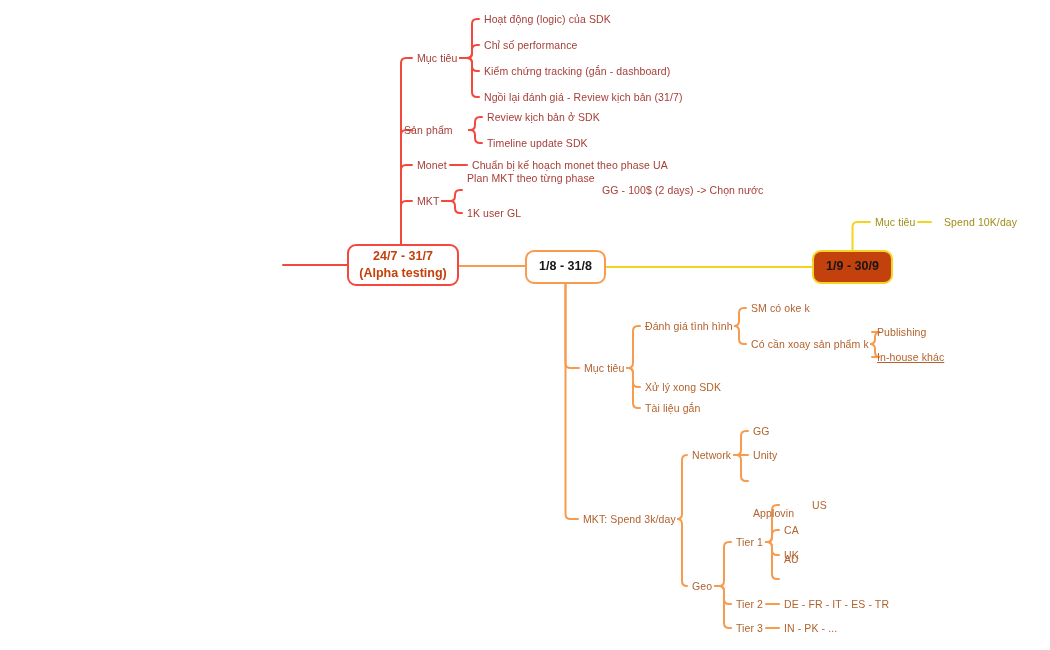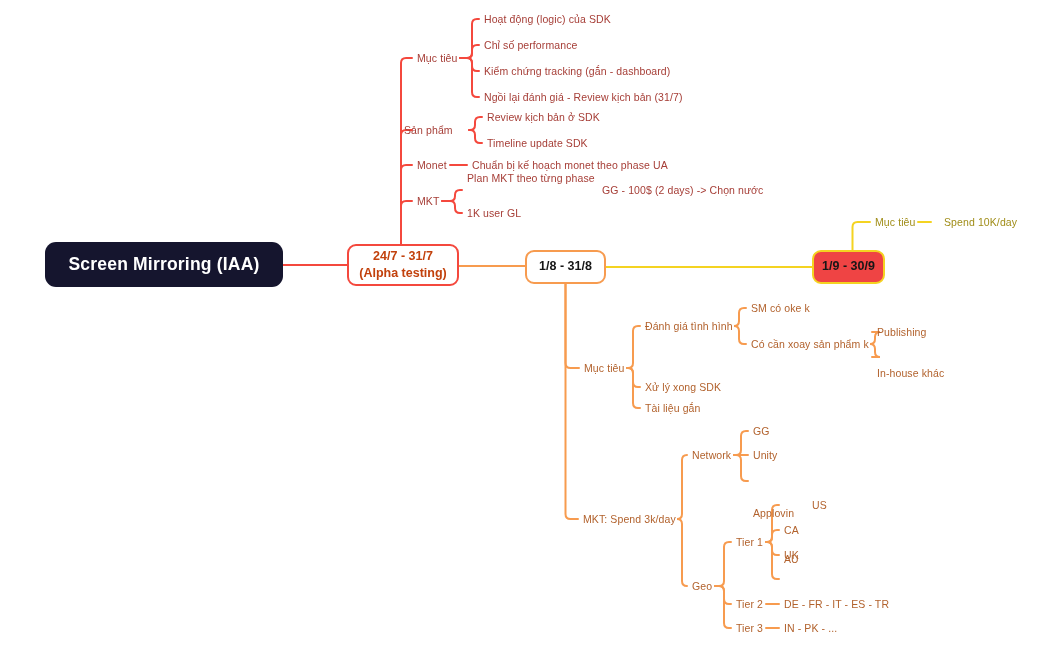--- a/index.html
+++ b/index.html
@@ -65,23 +65,20 @@
       <path d="M 766 542 L 767 542 Q 772 542 772 547 L 772 550 Q 772 555 777 555 L 779 555" stroke="#f79b4f" stroke-width="2" fill="none" stroke-linecap="round"></path>
       <path d="M 766 542 L 767 542 Q 772 542 772 547 L 772 574 Q 772 579 777 579 L 779 579" stroke="#f79b4f" stroke-width="2" fill="none" stroke-linecap="round"></path>
       <path d="M 715 586 L 719 586 Q 724 586 724 591 L 724 599 Q 724 604 729 604 L 731 604" stroke="#f79b4f" stroke-width="2" fill="none" stroke-linecap="round"></path>
       <path d="M 766 604 L 779 604" stroke="#f79b4f" stroke-width="2" fill="none" stroke-linecap="round"></path>
       <path d="M 715 586 L 719 586 Q 724 586 724 591 L 724 623 Q 724 628 729 628 L 731 628" stroke="#f79b4f" stroke-width="2" fill="none" stroke-linecap="round"></path>
       <path d="M 766 628 L 779 628" stroke="#f79b4f" stroke-width="2" fill="none" stroke-linecap="round"></path>
       <path d="M 606 267 L 812 267" stroke="#f4d321" stroke-width="2" fill="none" stroke-linecap="round"></path>
       <path d="M 852.5 250 L 852.5 227 Q 852.5 222 857.5 222 L 870 222" stroke="#f4d321" stroke-width="2" fill="none" stroke-linecap="round"></path>
       <path d="M 918 222 L 931 222" stroke="#f4d321" stroke-width="2" fill="none" stroke-linecap="round"></path>
     </svg>
-  <div class="root-box" id="root-box" style="left: 45px; top: 242px; width: 238px; height: 45px; background: rgb(21, 21, 46); color: rgb(255, 255, 255);">
-    <span>Screen Mirroring (IAA)</span>
-  </div>
   <div id="nodes">
       <div class="phase-box" style="left: 347px; top: 244px; width: 112px; height: 42px; border-color: rgb(244, 72, 61); background: rgb(255, 255, 255); color: #c2410c;">
         <span>24/7 - 31/7</span>
         <span>(Alpha testing)</span>
       </div>
       <div class="map-label" style="left: 417px; top: 58px; color: rgb(166, 62, 55);">Mục tiêu</div>
       <div class="map-label" style="left: 484px; top: 19px; color: rgb(166, 62, 55);">Hoạt động (logic) của SDK</div>
       <div class="map-label" style="left: 484px; top: 45px; color: rgb(166, 62, 55);">Chỉ số performance</div>
       <div class="map-label" style="left: 484px; top: 71px; color: rgb(166, 62, 55);">Kiểm chứng tracking (gắn - dashboard)</div>
       <div class="map-label" style="left: 484px; top: 97px; color: rgb(166, 62, 55);">Ngồi lại đánh giá - Review kịch bản (31/7)</div>
@@ -95,37 +92,37 @@
       <div class="map-label" style="left: 602px; top: 190px; color: rgb(166, 62, 55);">GG - 100$ (2 days) -&gt; Chọn nước</div>
       <div class="map-label" style="left: 467px; top: 213px; color: rgb(166, 62, 55);">1K user GL</div>
       <div class="phase-box" style="left: 525px; top: 250px; width: 81px; height: 34px; border-color: rgb(247, 155, 79); background: rgb(255, 255, 255); color: rgb(22, 22, 22);">
         <span>1/8 - 31/8</span>
       </div>
       <div class="map-label" style="left: 584px; top: 368px; color: rgb(178, 98, 45);">Mục tiêu</div>
       <div class="map-label" style="left: 645px; top: 326px; color: rgb(178, 98, 45);">Đánh giá tình hình</div>
       <div class="map-label" style="left: 751px; top: 308px; color: rgb(178, 98, 45);">SM có oke k</div>
       <div class="map-label" style="left: 751px; top: 344px; color: rgb(178, 98, 45);">Có cần xoay sản phẩm k</div>
       <div class="map-label" style="left: 877px; top: 332px; color: rgb(178, 98, 45);">Publishing</div>
-      <div class="map-label" style="left: 877px; top: 373px; color: rgb(178, 98, 45);">In-house khác</div>
+      <div class="map-label" style="left: 877px; top: 357px; color: rgb(178, 98, 45); text-decoration: underline;">In-house khác</div>
       <div class="map-label" style="left: 645px; top: 387px; color: rgb(178, 98, 45);">Xử lý xong SDK</div>
       <div class="map-label" style="left: 645px; top: 408px; color: rgb(178, 98, 45);">Tài liệu gắn</div>
       <div class="map-label" style="left: 583px; top: 519px; color: rgb(178, 98, 45);">MKT: Spend 3k/day</div>
       <div class="map-label" style="left: 692px; top: 455px; color: rgb(178, 98, 45);">Network</div>
       <div class="map-label" style="left: 753px; top: 431px; color: rgb(178, 98, 45);">GG</div>
       <div class="map-label" style="left: 753px; top: 455px; color: rgb(178, 98, 45);">Unity</div>
       <div class="map-label" style="left: 753px; top: 481px; color: rgb(178, 98, 45); margin-top: 32px;">Applovin</div>
       <div class="map-label" style="left: 692px; top: 586px; color: rgb(178, 98, 45);">Geo</div>
       <div class="map-label" style="left: 736px; top: 542px; color: rgb(178, 98, 45);">Tier 1</div>
       <div class="map-label" style="left: 784px; top: 505px; color: rgb(178, 98, 45); margin-left: 28px;">US</div>
       <div class="map-label" style="left: 784px; top: 530px; color: rgb(178, 98, 45);">CA</div>
       <div class="map-label" style="left: 784px; top: 555px; color: rgb(178, 98, 45);">UK</div>
       <div class="map-label" style="left: 784px; top: 559px; color: rgb(178, 98, 45);">AU</div>
       <div class="map-label" style="left: 736px; top: 604px; color: rgb(178, 98, 45);">Tier 2</div>
       <div class="map-label" style="left: 784px; top: 604px; color: rgb(178, 98, 45);">DE - FR - IT - ES - TR</div>
       <div class="map-label" style="left: 736px; top: 628px; color: rgb(178, 98, 45);">Tier 3</div>
       <div class="map-label" style="left: 784px; top: 628px; color: rgb(178, 98, 45);">IN - PK - ...</div>
-      <div class="phase-box" style="left: 812px; top: 250px; width: 73px; height: 34px; border-color: rgb(244, 211, 33); background: #ef4444; color: rgb(22, 22, 22);">
+      <div class="phase-box" style="left: 812px; top: 250px; width: 81px; height: 34px; border-color: rgb(244, 211, 33); background: #c2410c; color: rgb(22, 22, 22);">
         <span>1/9 - 30/9</span>
       </div>
       <div class="map-label" style="left: 875px; top: 222px; color: rgb(160, 141, 24);">Mục tiêu</div>
       <div class="map-label" style="left: 936px; top: 222px; color: rgb(160, 141, 24); margin-left: 8px;">Spend 10K/day</div>
     </div>
 </div>
 
 </body></html>

